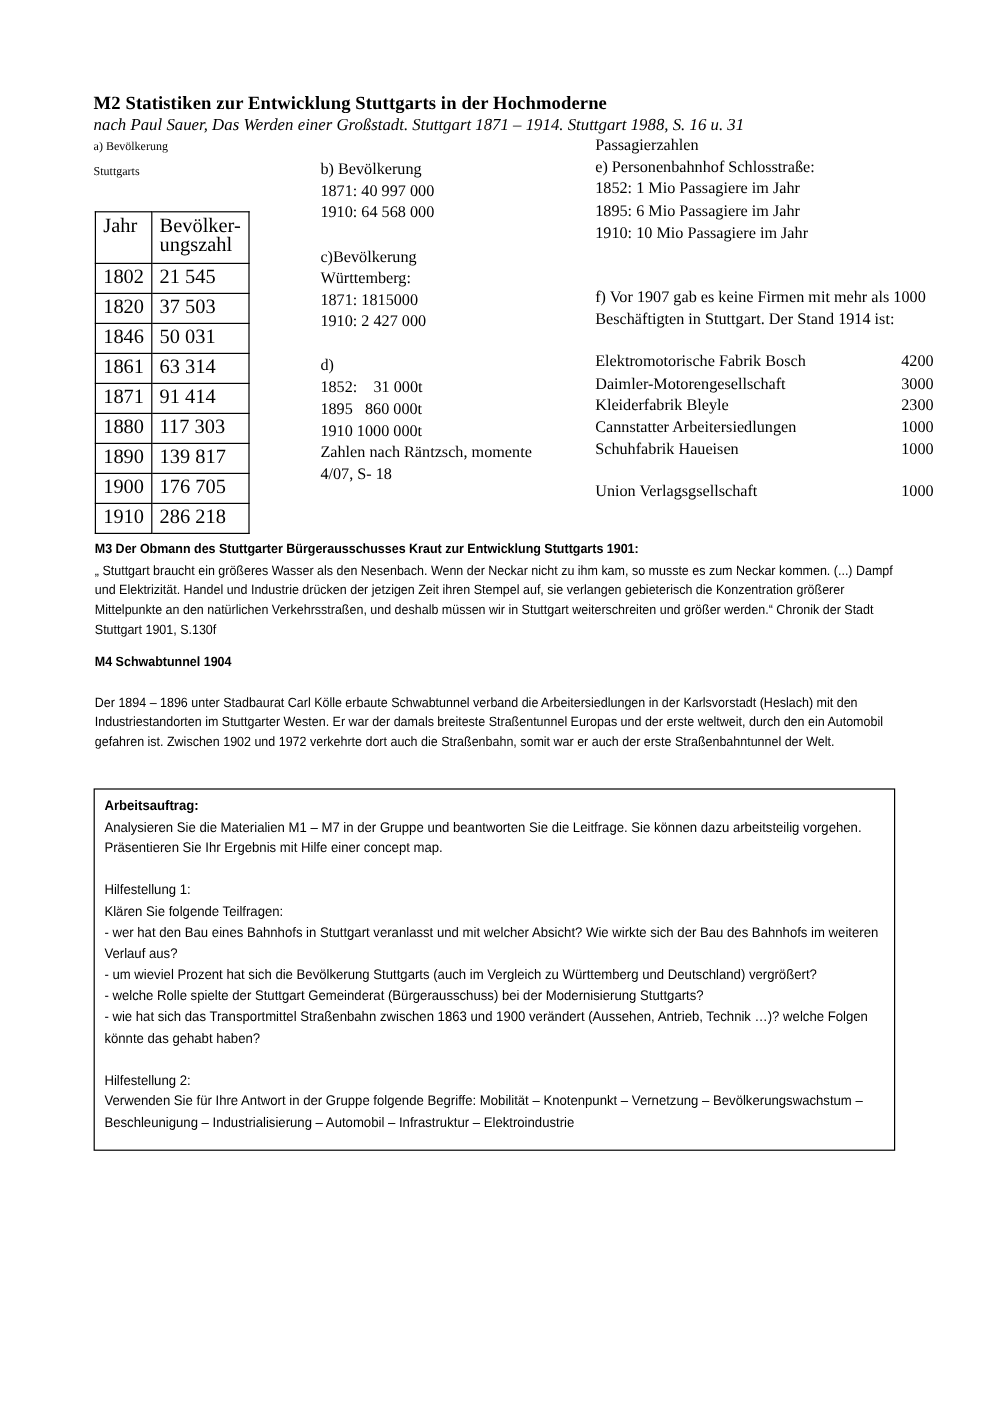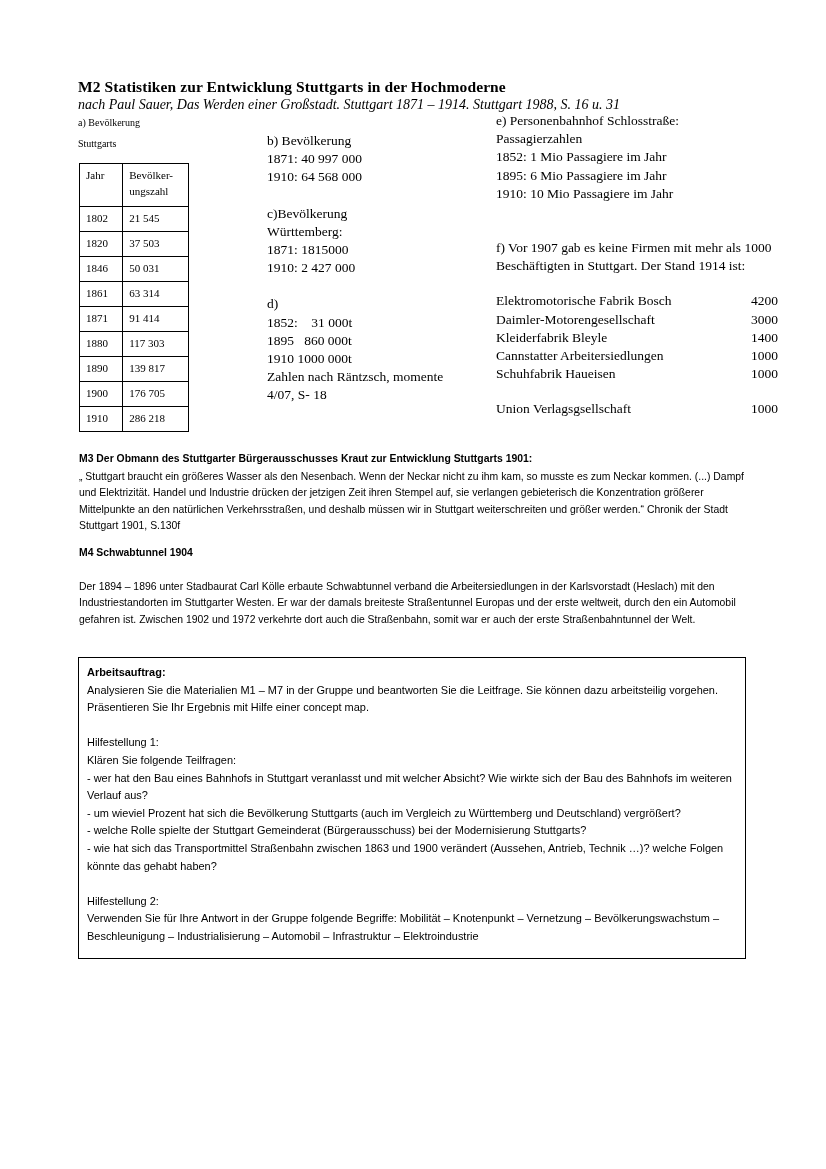--- a/index.html
+++ b/index.html
@@ -41,24 +41,24 @@
   .col-a-head {
     position: absolute;
     left: 78px; top: 112px;
     font-size: 10px;
     line-height: 21px;
     width: 180px;
   }
 
   table.pop-table {
     position: absolute;
-    left: 79px; top: 163px;
+    left: 79px; top: 176px;
     width: 110px;
     border-collapse: collapse;
-    font-size: 11px;
+    font-size: 17px;
   }
   table.pop-table td {
     border: 1px solid #000000;
     padding: 3px 6px 3px 6px;
     height: 18px;
     vertical-align: top;
     line-height: 16px;
   }
   table.pop-table td.c-year { width: 48px; text-align: left; }
   table.pop-table td.c-val  { width: 72px; }
@@ -238,42 +238,42 @@
       <div style="white-space:pre;">1852:    31 000t</div>
       <div style="white-space:pre;">1895   860 000t</div>
       <div style="white-space:pre;">1910 1000 000t</div>
       <div>Zahlen nach Räntzsch, momente</div>
       <div>4/07, S- 18</div>
     </div>
   </div>
 
   <div class="col-c">
     <div>
+      <div>Passagierzahlen</div>
       <div>e) Personenbahnhof Schlosstraße:</div>
-      <div>Passagierzahlen</div>
       <div>1852: 1 Mio Passagiere im Jahr</div>
       <div>1895: 6 Mio Passagiere im Jahr</div>
       <div>1910: 10 Mio Passagiere im Jahr</div>
     </div>
     <div class="gap-lg"></div>
     <div>
       <div>f) Vor 1907 gab es keine Firmen mit mehr als 1000</div>
       <div>Beschäftigten in Stuttgart. Der Stand 1914 ist:</div>
       <div class="gap-sm"></div>
       <div class="firm-row">
         <span class="fname">Elektromotorische Fabrik Bosch</span>
         <span class="fnum">4200</span>
       </div>
       <div class="firm-row">
         <span class="fname">Daimler-Motorengesellschaft</span>
         <span class="fnum">3000</span>
       </div>
       <div class="firm-row">
         <span class="fname">Kleiderfabrik Bleyle</span>
-        <span class="fnum">1400</span>
+        <span class="fnum">2300</span>
       </div>
       <div class="firm-row">
         <span class="fname">Cannstatter Arbeitersiedlungen</span>
         <span class="fnum">1000</span>
       </div>
       <div class="firm-row">
         <span class="fname">Schuhfabrik Haueisen</span>
         <span class="fnum">1000</span>
       </div>
       <div class="gap-sm"></div>

